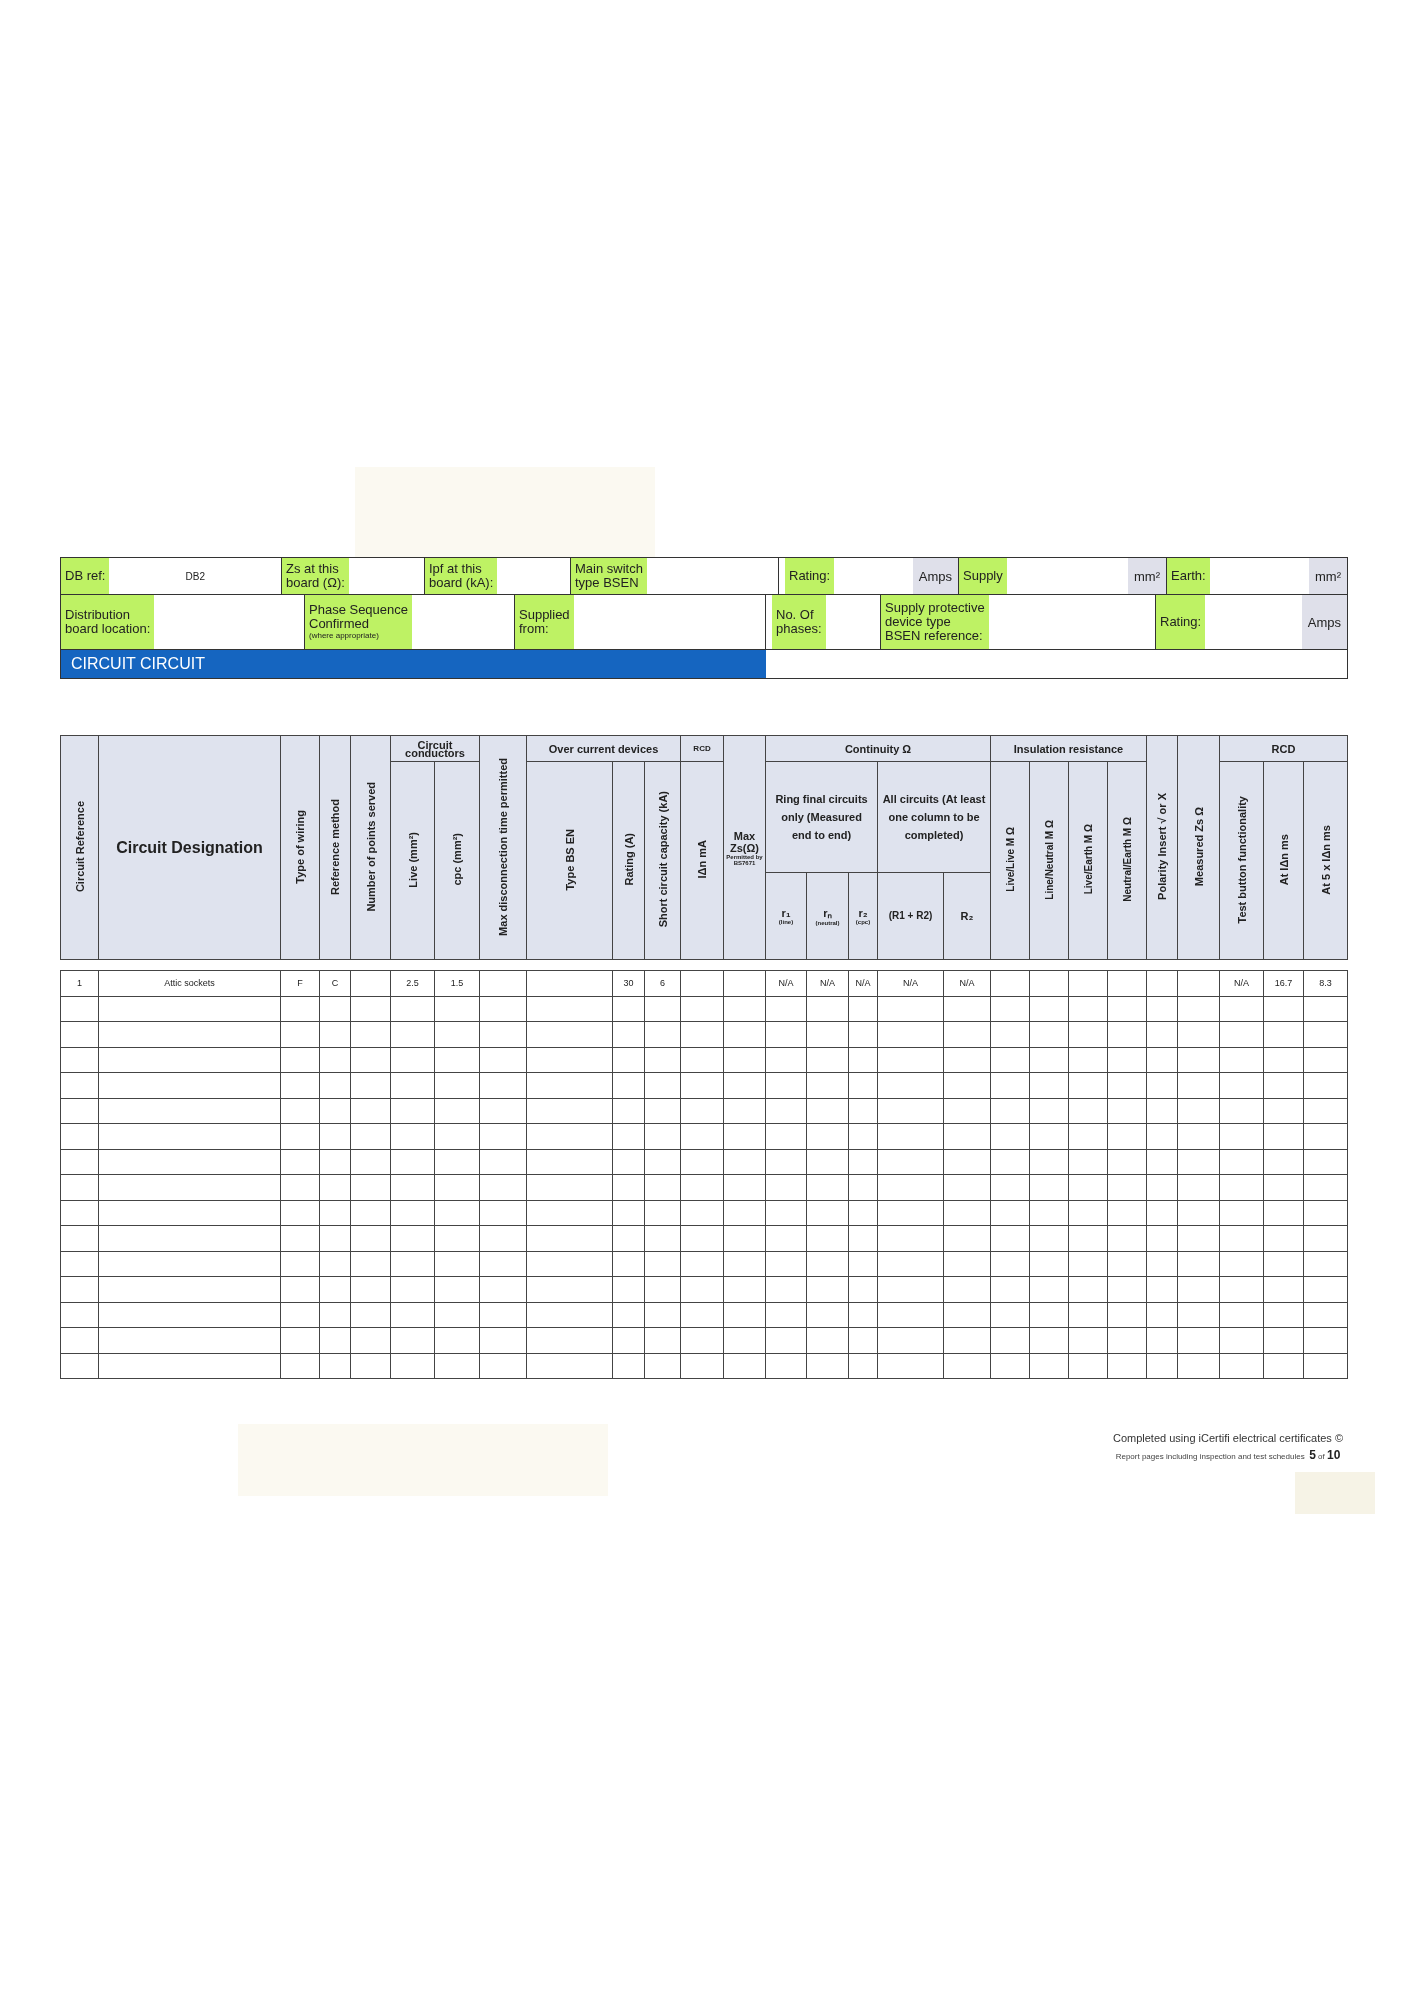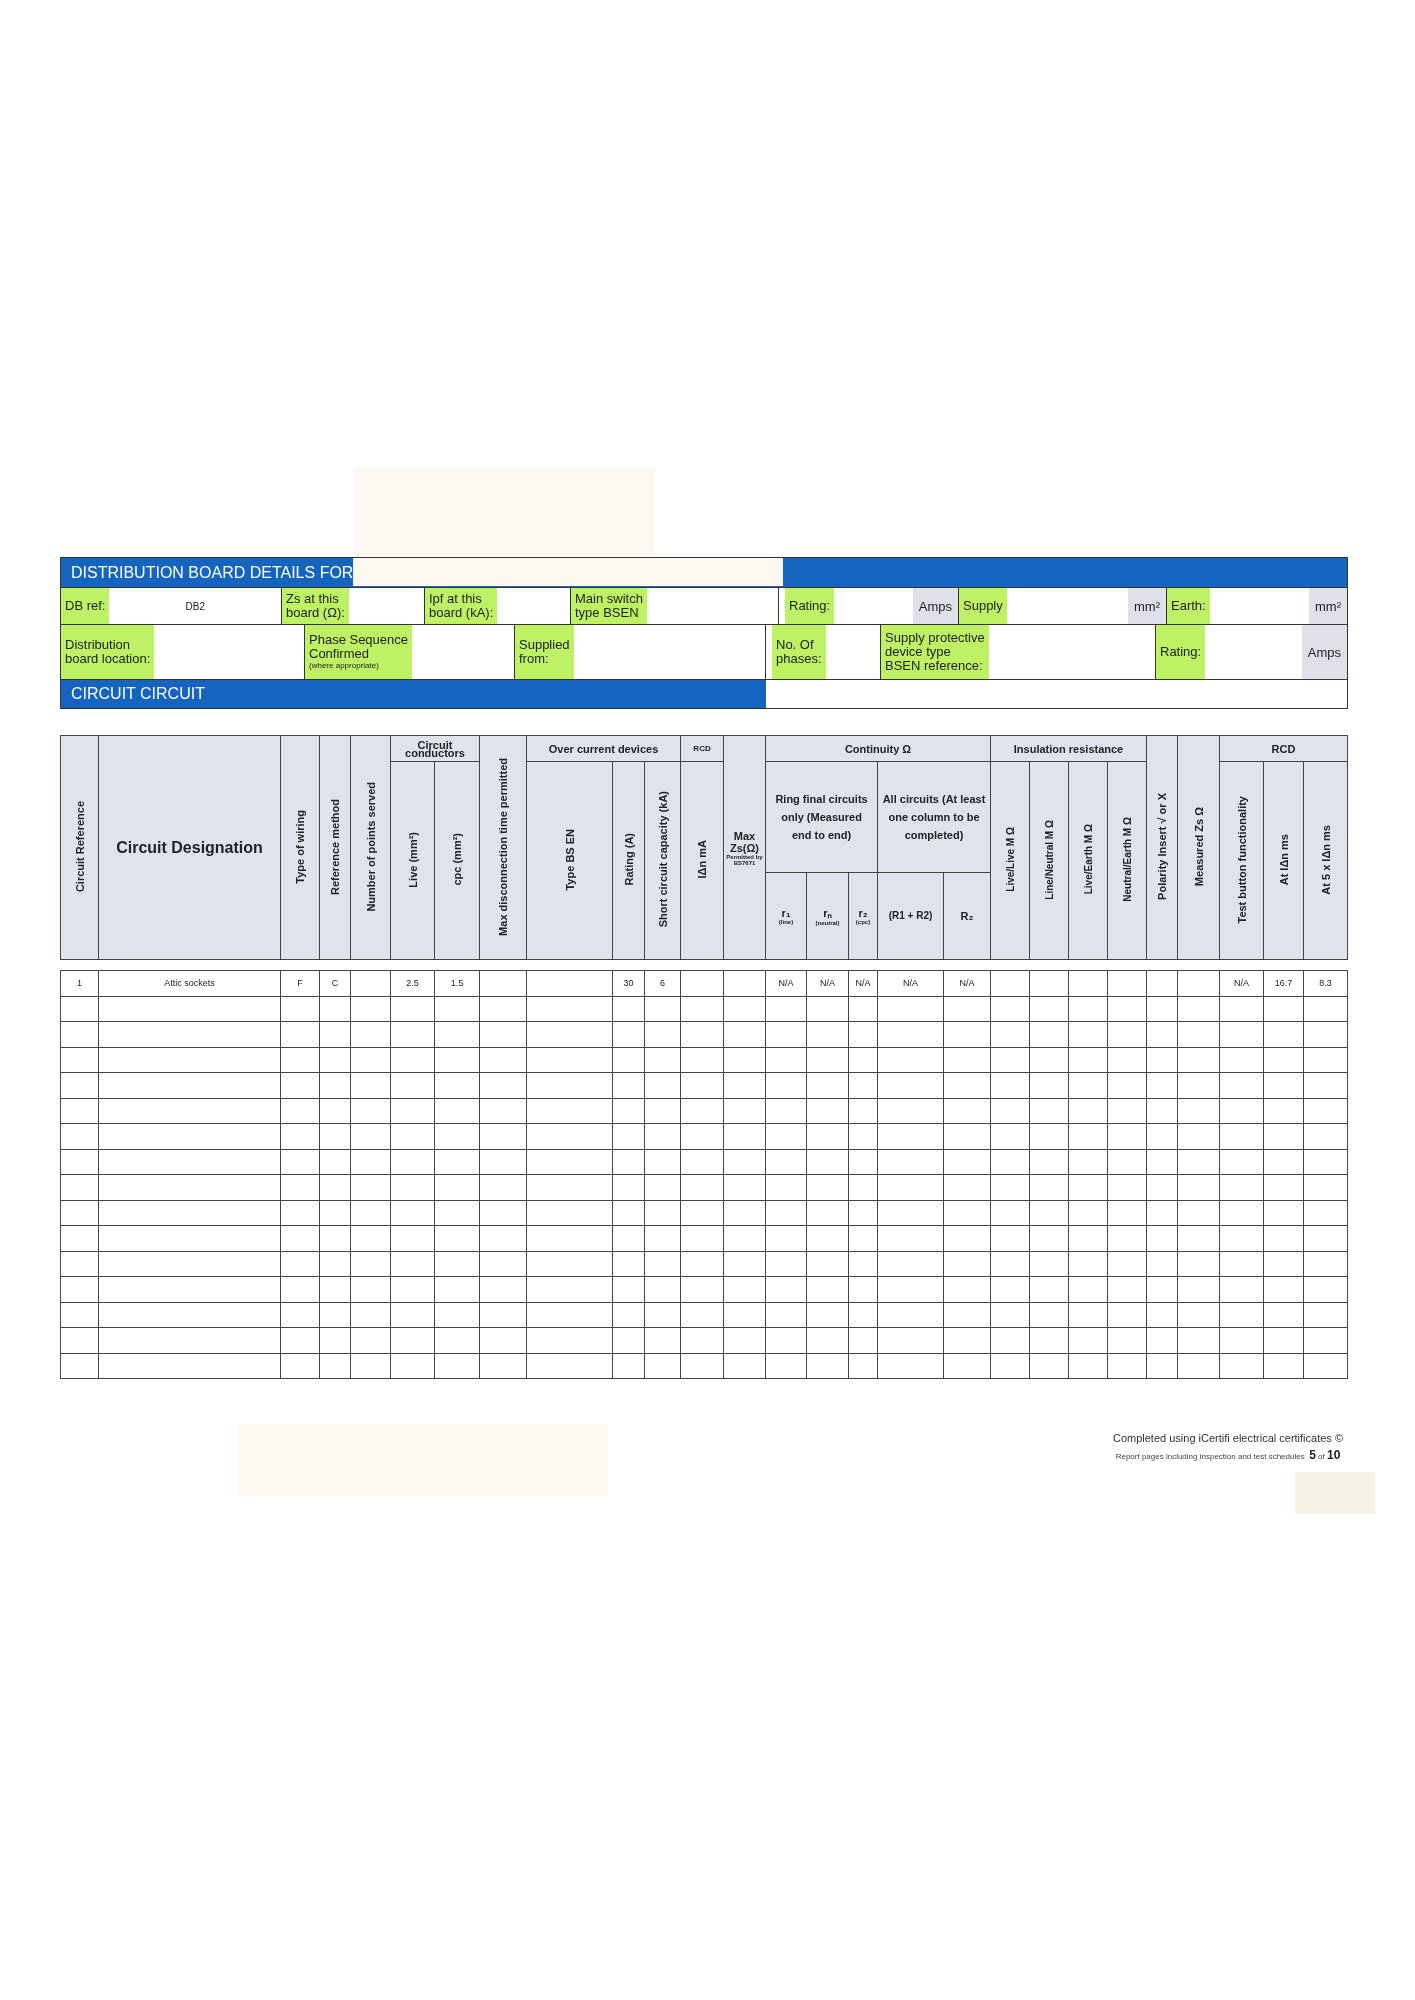--- a/index.html
+++ b/index.html
@@ -45,24 +45,20 @@
   .footer .l2 b { font-size: 12px; color: #222; }
 </style>
 </head>
 <body>
 
 <div class="redact" style="left:355px;top:467px;width:300px;height:120px;"></div>
 <div class="redact" style="left:238px;top:1424px;width:370px;height:72px;"></div>
 <div class="redact" style="left:1295px;top:1472px;width:80px;height:42px;background:#f6f3e6;"></div>
 
 <div class="sheet">
-  <div class="bar bar-top">
-    <span class="bar-title">DISTRIBUTION BOARD DETAILS FOR</span>
-    <div class="bar-redact"></div>
-  </div>
 
   <div class="info-row" style="height:36px;border-top:1px solid #333;">
     <div class="cell" style="width:221px">
       <div class="lbl">
           <span>DB ref:</span>
         </div>
       <div class="val" style="justify-content:center">DB2</div>
     </div>
     <div class="cell" style="width:143px">
       <div class="lbl">

